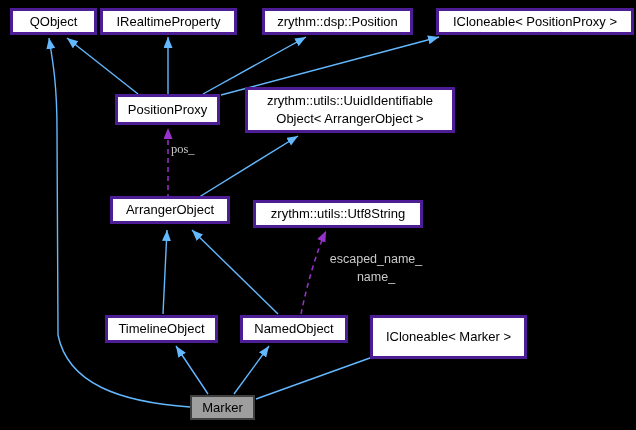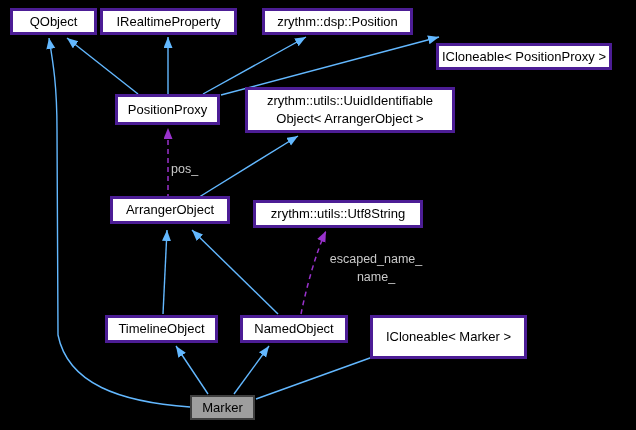--- a/index.html
+++ b/index.html
@@ -81,37 +81,37 @@
     <path d="M 168 199 L 168 128" stroke="#9932cc" stroke-width="1.5" stroke-dasharray="5,4" fill="none" marker-end="url(#ah-purple)"></path>
     <path d="M 301 314 C 306 289 316 252 326 231" stroke="#9932cc" stroke-width="1.5" stroke-dasharray="5,4" fill="none" marker-end="url(#ah-purple)"></path>
   </svg>
 
   <div class="node" style="left:10px; top:8px; width:87px; height:27px;">QObject</div>
 
   <div class="node" style="left:100px; top:8px; width:137px; height:27px;">IRealtimeProperty</div>
 
   <div class="node" style="left:262px; top:8px; width:151px; height:27px;">zrythm::dsp::Position</div>
 
-  <div class="node" style="left:436px; top:8px; width:176px; height:27px;margin-top:35px;">ICloneable&lt; PositionProxy &gt;</div>
+  <div class="node" style="left:436px; top:8px; width:198px; height:27px;">ICloneable&lt; PositionProxy &gt;</div>
 
   <div class="node" style="left:115px; top:94px; width:105px; height:31px;">PositionProxy</div>
 
   <div class="node" style="left:245px; top:87px; width:210px; height:46px;">zrythm::utils::UuidIdentifiable
 Object&lt; ArrangerObject &gt;</div>
 
   <div class="node" style="left:110px; top:196px; width:120px; height:28px;">ArrangerObject</div>
 
   <div class="node" style="left:253px; top:200px; width:170px; height:28px;">zrythm::utils::Utf8String</div>
 
   <div class="node" style="left:105px; top:315px; width:113px; height:28px;">TimelineObject</div>
 
   <div class="node" style="left:240px; top:315px; width:108px; height:28px;">NamedObject</div>
 
   <div class="node" style="left:370px; top:315px; width:157px; height:44px;">ICloneable&lt; Marker &gt;</div>
 
   <div class="node highlight" style="left:190px; top:395px; width:65px; height:25px;">Marker</div>
 
-  <div class="edge-label" style="left:171px; top:160px;">pos_</div>
+  <div class="edge-label" style="left:171px; top:140px;font-family:Liberation Serif, serif;">pos_</div>
 
   <div class="edge-label center" style="left:320px; top:250px; width:112px;">escaped_name_
 name_</div>
 
 </div>
 
 </body></html>

